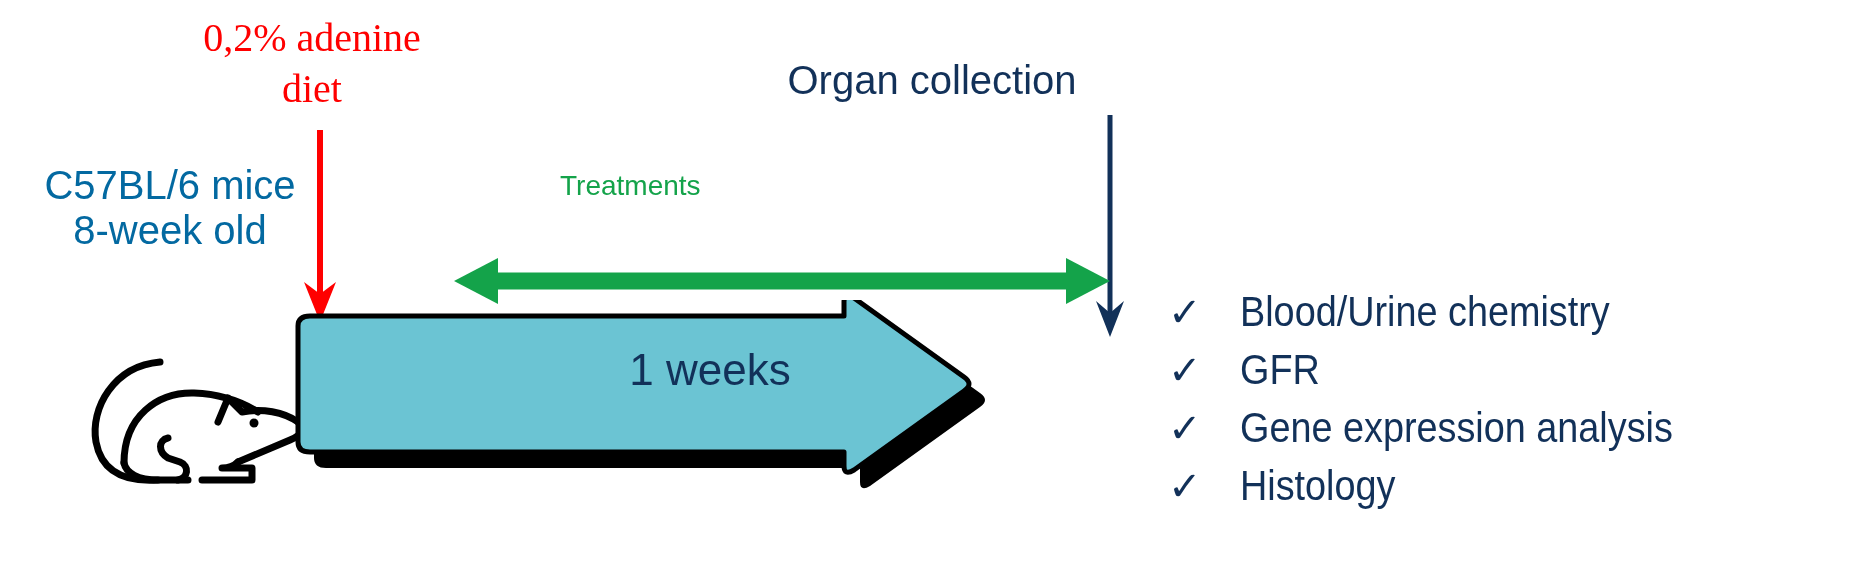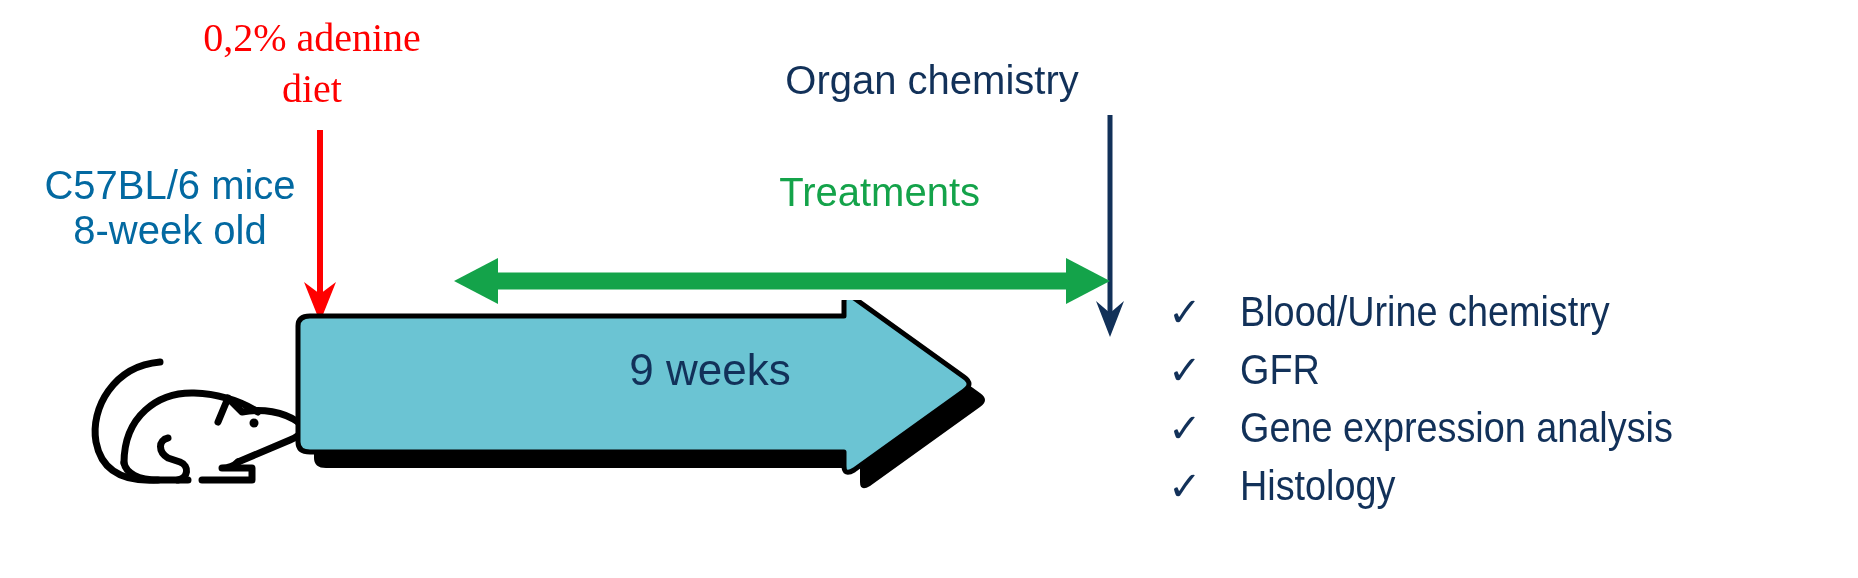--- a/index.html
+++ b/index.html
@@ -46,22 +46,22 @@
     top: 58px;
     width: 380px;
     text-align: center;
     font-size: 40px;
     color: #123159;
   }
   #treatments-label {
     left: 560px;
     top: 170px;
     width: 420px;
-    text-align: right;
-    font-size: 40px;
+    text-align: left;
+    font-size: 28px;
     color: #14A34A;
   }
   #weeks-label {
     left: 560px;
     top: 345px;
     width: 300px;
     text-align: center;
     font-size: 44px;
     color: #123159;
   }
@@ -144,21 +144,21 @@
   <div class="abs label" id="diet-label">0,2% adenine
 diet</div>
 
   <div class="abs" id="diet-arrow">
     <svg width="60" height="200" viewBox="0 0 60 200">
       <line x1="30" y1="0" x2="30" y2="180" stroke="#FF0000" stroke-width="6"></line>
       <path d="M30 192 L14 152 L30 164 L46 152 Z" fill="#FF0000"></path>
     </svg>
   </div>
 
-  <div class="abs label" id="organ-label">Organ chemistry</div>
+  <div class="abs label" id="organ-label">Organ collection</div>
 
   <div class="abs" id="organ-arrow">
     <svg width="60" height="230" viewBox="0 0 60 230">
       <line x1="30" y1="0" x2="30" y2="212" stroke="#123159" stroke-width="5"></line>
       <path d="M30 222 L16 186 L30 198 L44 186 Z" fill="#123159"></path>
     </svg>
   </div>
 
   <div class="abs label" id="treatments-label">Treatments</div>
 
@@ -174,21 +174,21 @@
     <svg width="710" height="190" viewBox="0 0 710 190">
 
       <g transform="translate(16,16)">
         <path d="M10 26 Q10 16 22 16 L556 16 L556 2 Q556 -8 566 -2 L676 77 Q686 84 676 91 L566 170 Q556 176 556 166 L556 152 L22 152 Q10 152 10 142 Z" fill="#000000"></path>
       </g>
 
       <path d="M10 26 Q10 16 22 16 L556 16 L556 2 Q556 -8 566 -2 L676 77 Q686 84 676 91 L566 170 Q556 176 556 166 L556 152 L22 152 Q10 152 10 142 Z" fill="#6BC4D3" stroke="#000000" stroke-width="5" stroke-linejoin="round"></path>
     </svg>
   </div>
 
-  <div class="abs label" id="weeks-label">9 weeks</div>
+  <div class="abs label" id="weeks-label">1 weeks</div>
 
   <div class="abs" id="checklist">
     <div class="check-row">
       <span class="check-mark">✓</span>
       <span class="check-text">Blood/Urine chemistry</span>
     </div>
     <div class="check-row">
       <span class="check-mark">✓</span>
       <span class="check-text">GFR</span>
     </div>

